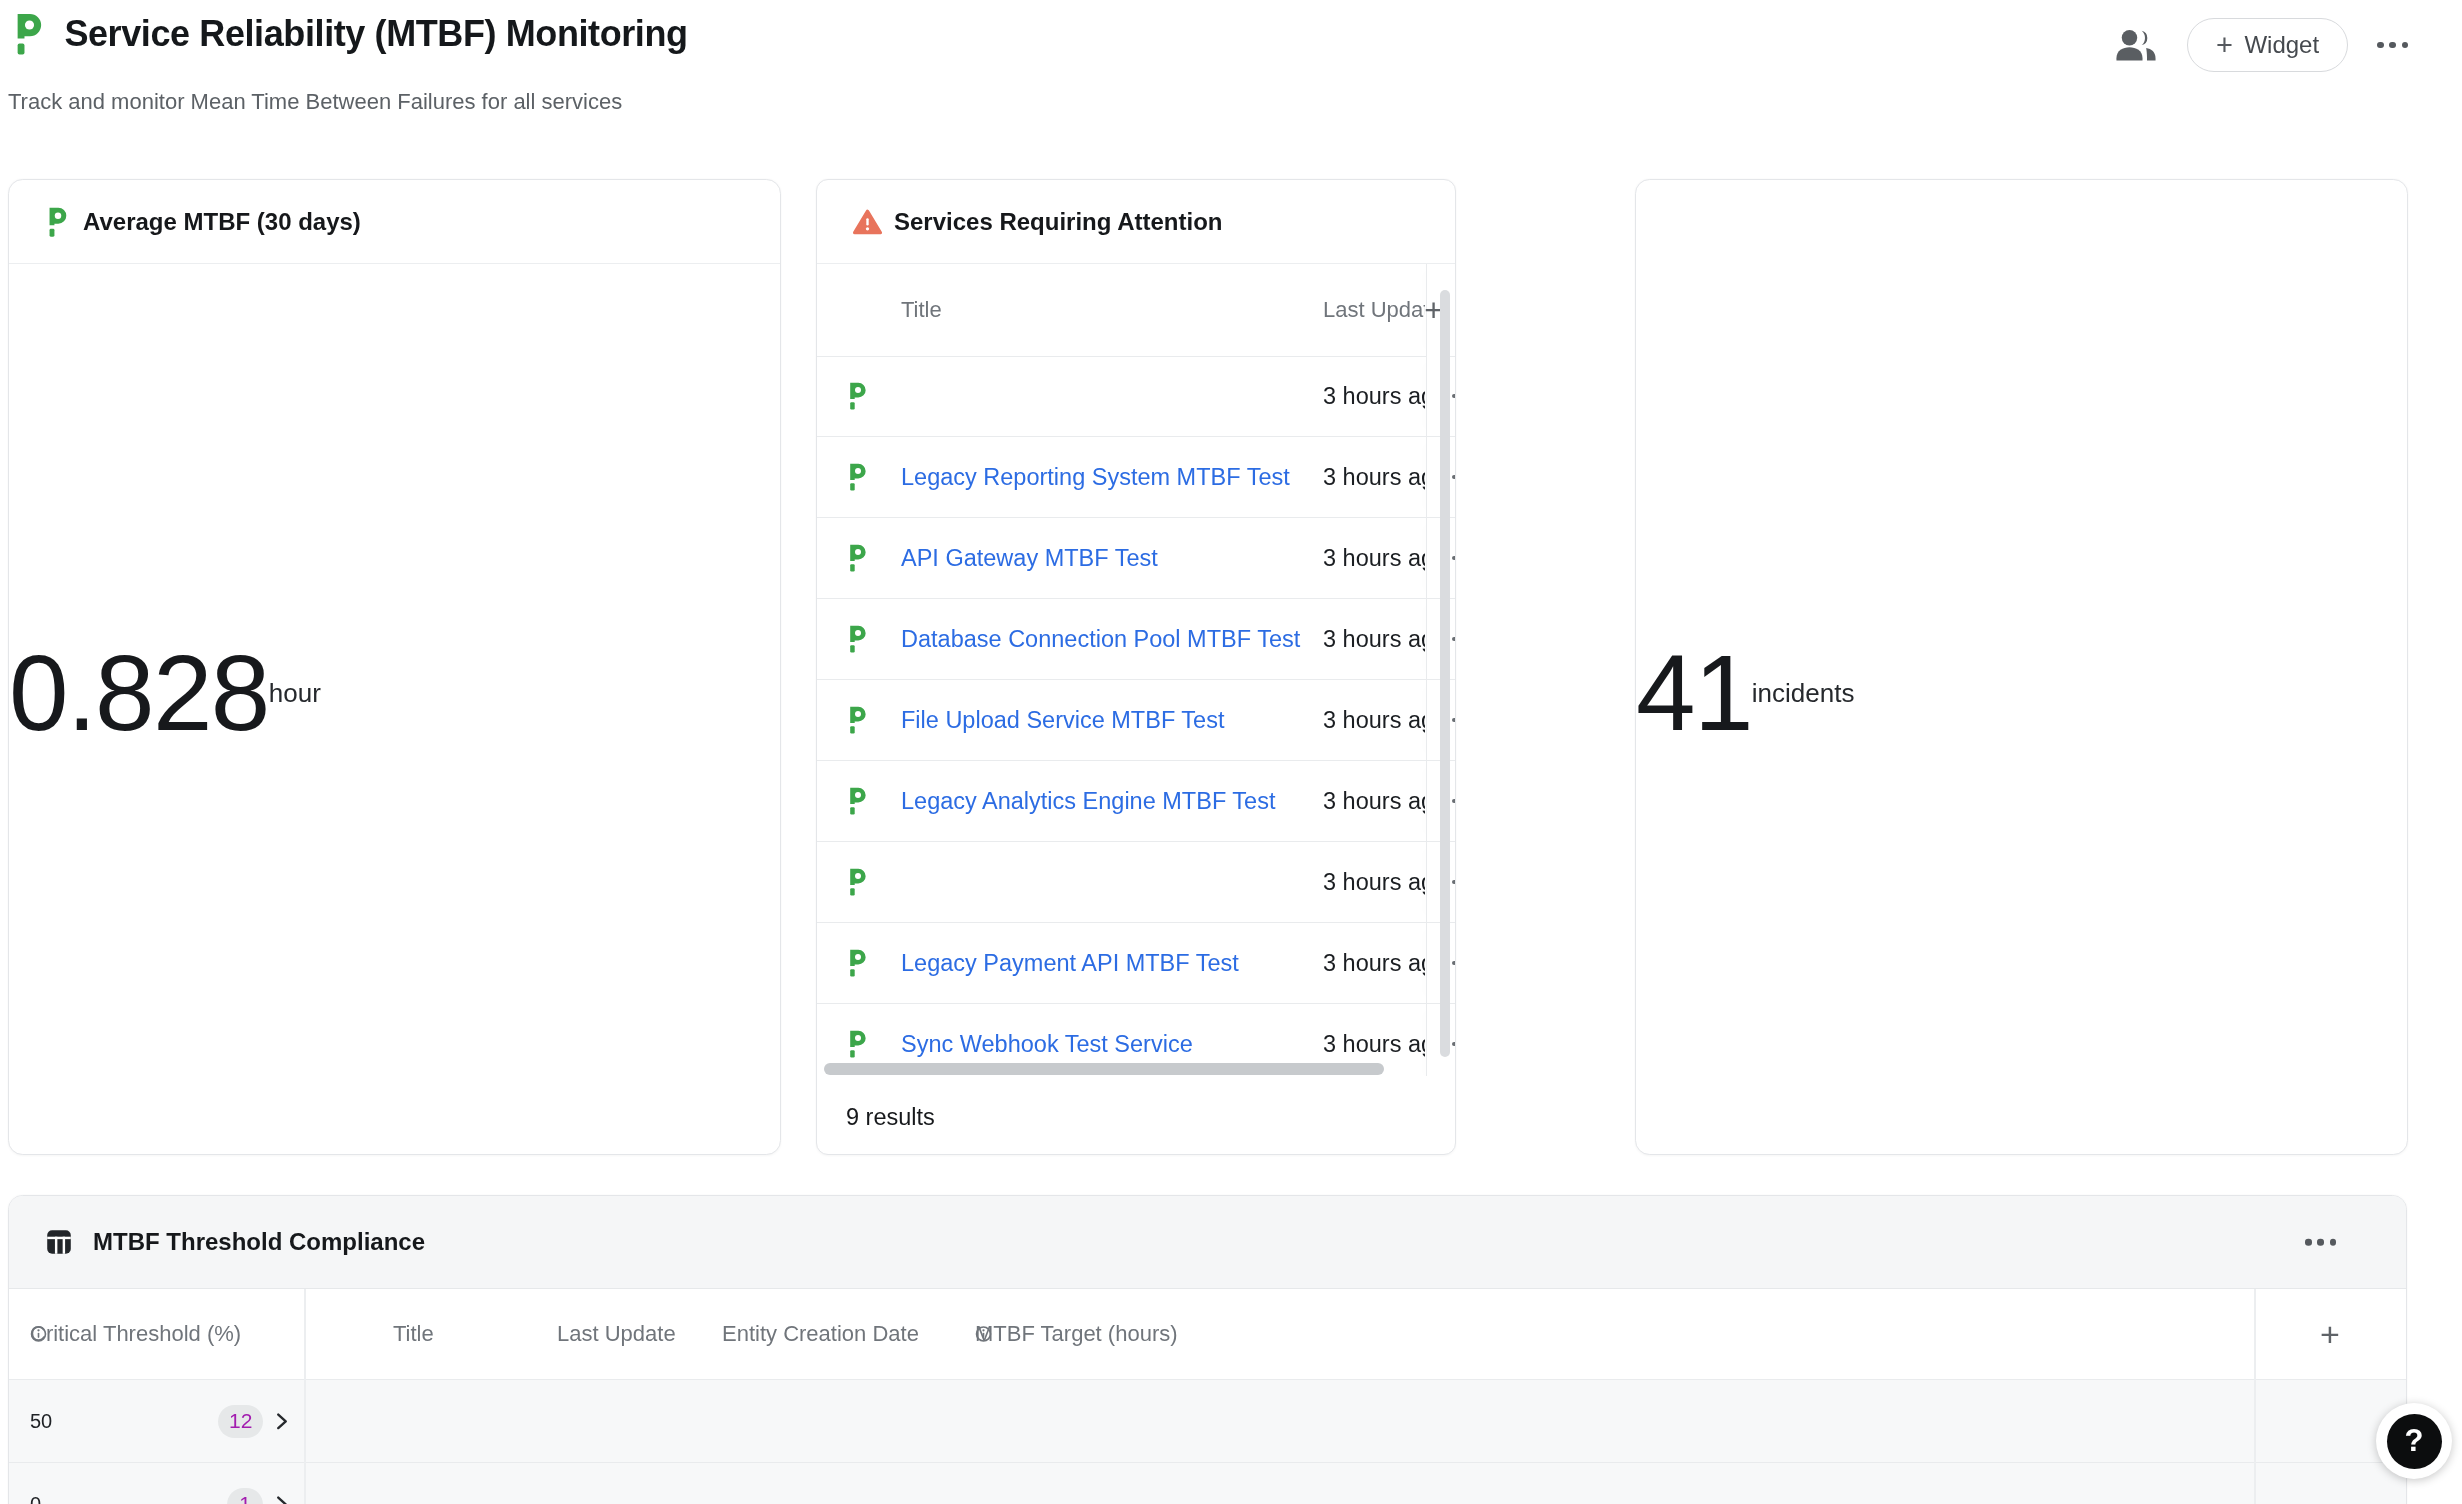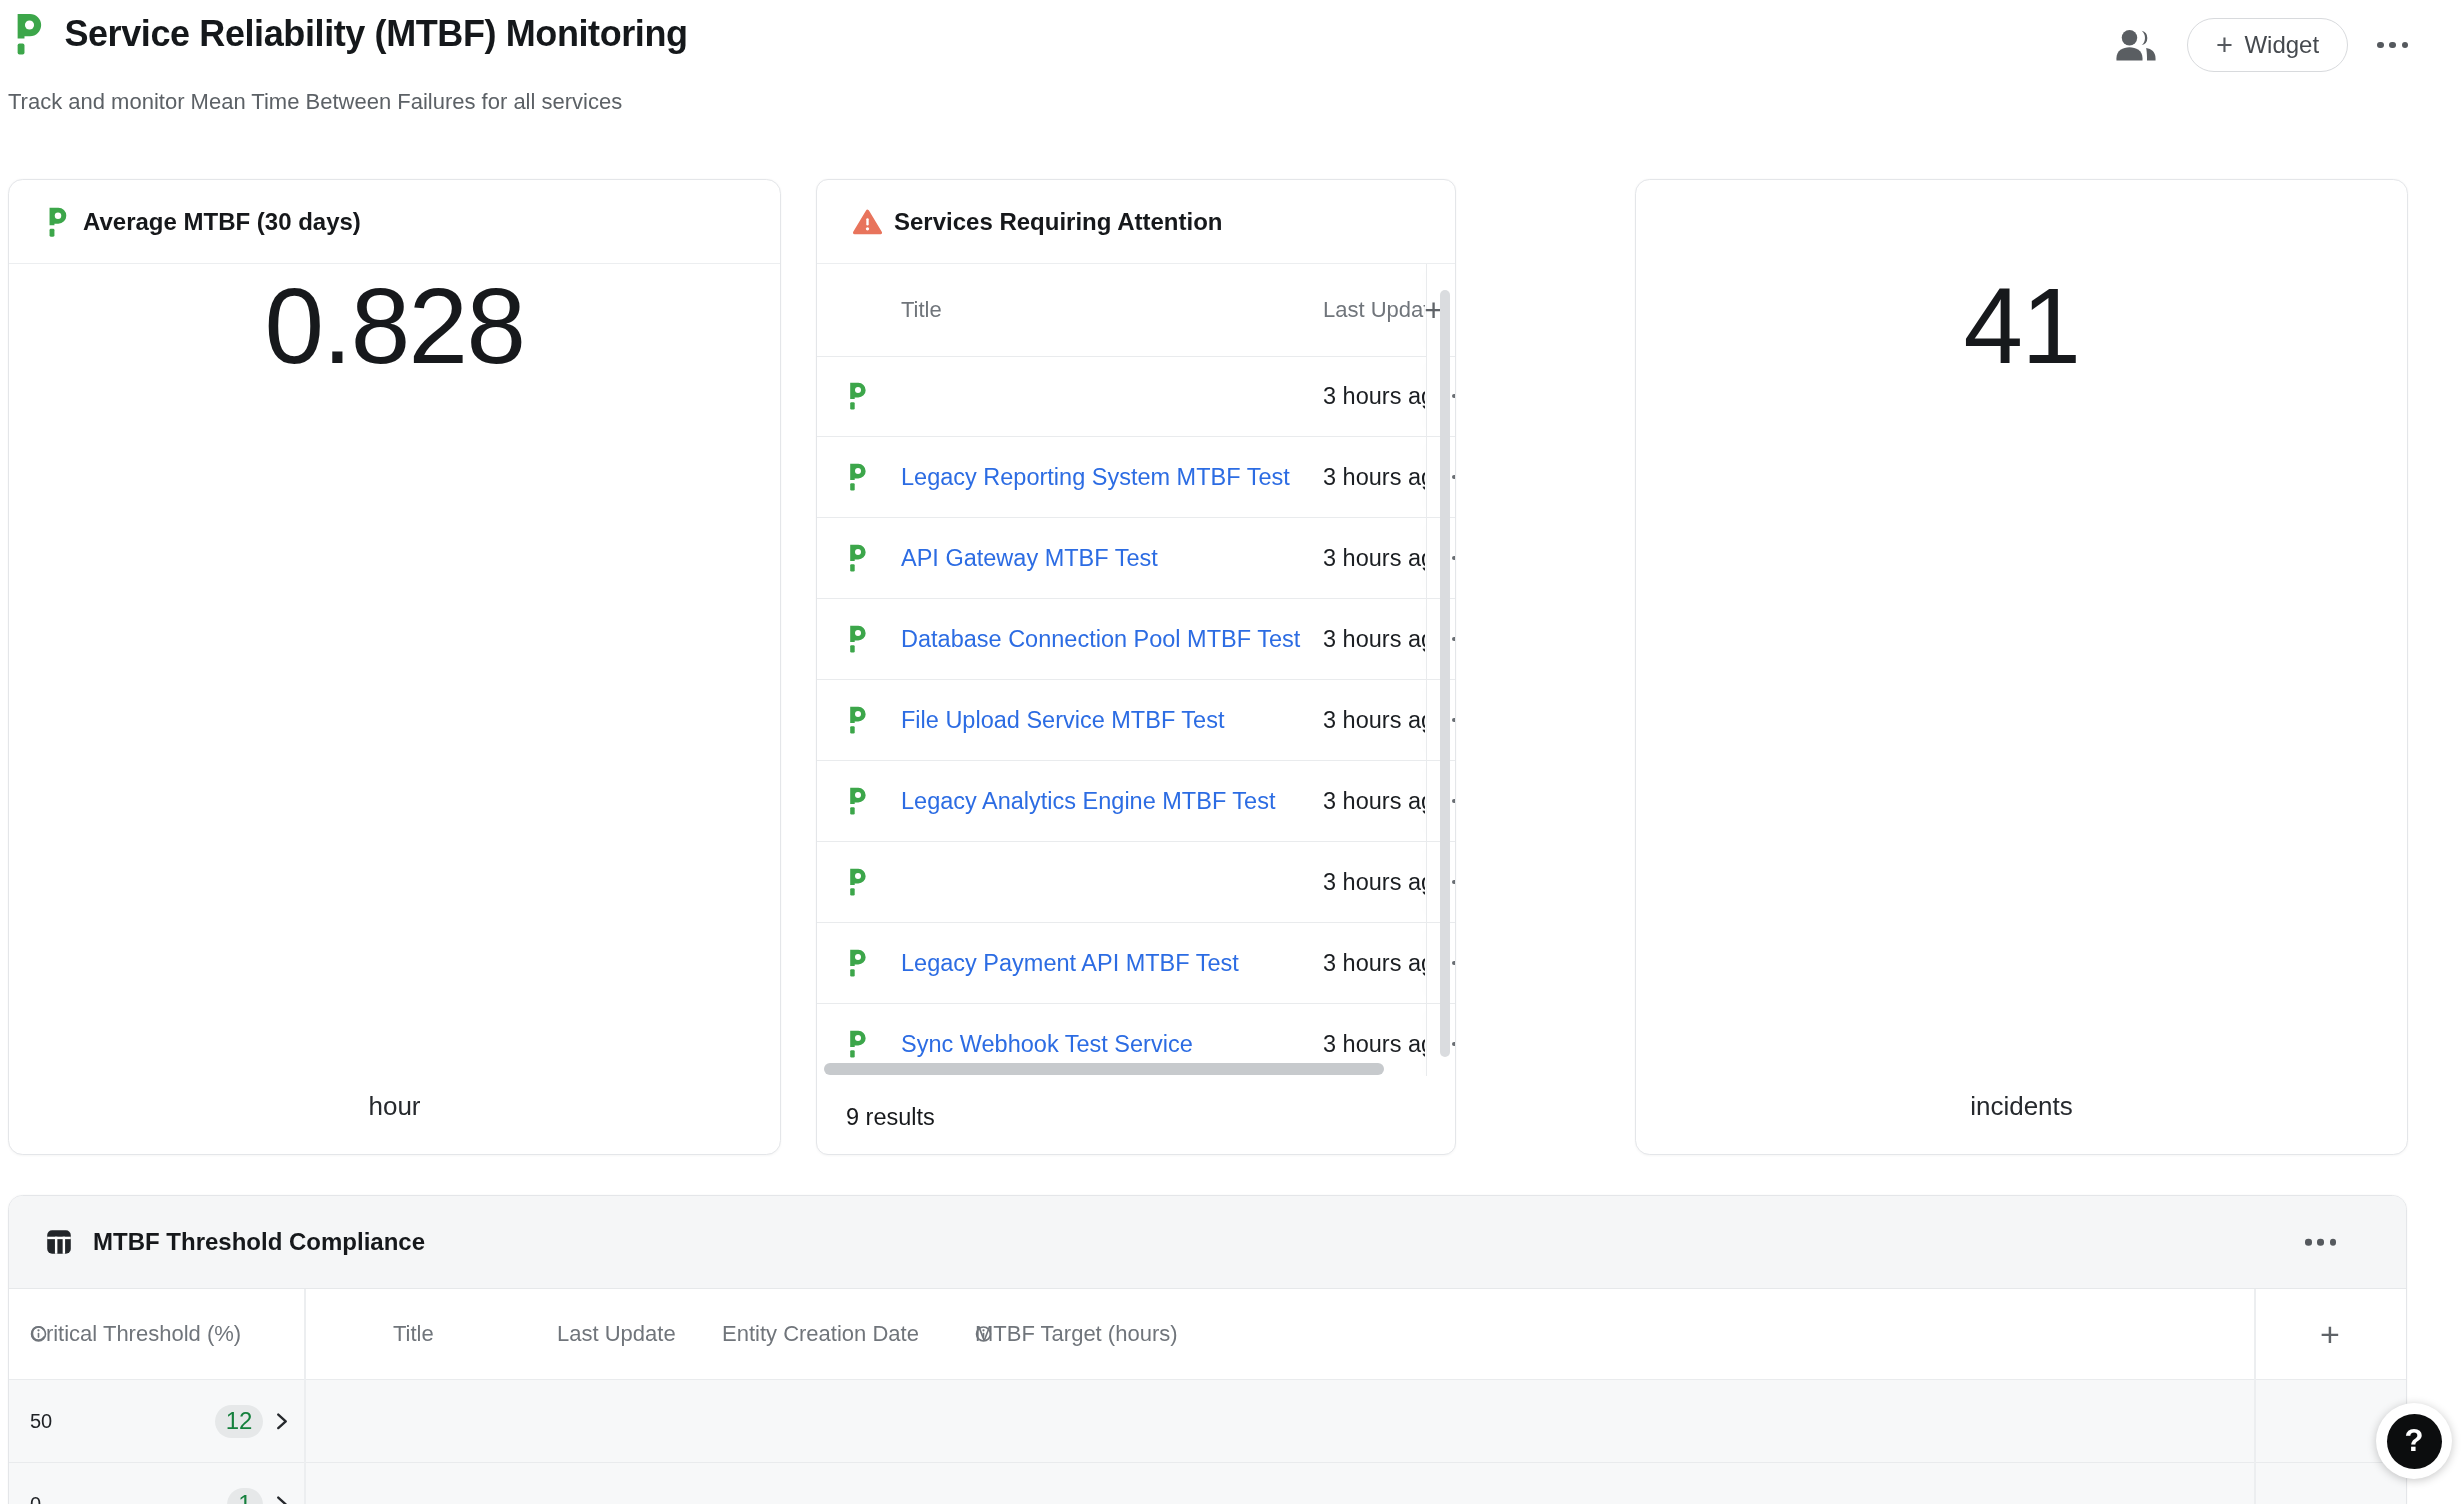--- a/index.html
+++ b/index.html
@@ -28,21 +28,21 @@
   .card-1 { left:8px;   width:773px; }
   .card-2 { left:816px; width:640px;border-radius:12px; }
   .card-3 { left:1635px; width:773px; }
   .card-head { height:84px; display:flex; align-items:center; gap:12px; padding-left:36px;
     border-bottom:1.6px solid #eceef0; }
   .card-head .ttl { font-size:24px; font-weight:700; color:#16181b; }
   .logo-sm { width:26px; height:30px; }
   .warn-ic { width:29px; height:26px; }
 
   .big-body { position:absolute; top:84px; bottom:0; left:0; right:0;
-    display:flex; flex-direction:column; align-items:center; justify-content:space-between; padding-bottom:32px; }
+    display:flex; flex-direction:row; align-items:center; justify-content:flex-start; padding-bottom:32px; }
   .big-num { font-size:107px; font-weight:400; letter-spacing:-1.6px; color:#17191c; }
   .big-unit { font-size:26px; color:#26292d; }
 
   
   .c2-thead { position:absolute; left:0; top:84px; height:93px; width:100%; border-bottom:1.6px solid var(--rowline); }
   .c2-thead .col-title { position:absolute; left:84px; top:0; height:100%; display:flex; align-items:center;
     font-size:22px; color:var(--graytext); }
   .c2-thead .col-update { position:absolute; left:506px; top:0; height:100%; width:102px; overflow:hidden;
     display:flex; align-items:center; font-size:22px; color:var(--graytext); white-space:nowrap; }
   .sticky-cell { position:absolute; left:609px; right:14.6px; top:0; height:100%; background:#fff;
@@ -79,21 +79,21 @@
   .vline.v1 { left:295px; }
   .vline.v2 { left:2245px; }
   .tbl-plus { position:absolute; left:2245px; right:0; top:0; height:100%;
     display:flex; align-items:center; justify-content:center; font-size:34px; color:#5f6368; cursor:pointer; }
   .grp-rows .grow { position:relative; height:83px; background:#f7f8f9; border-bottom:1.6px solid var(--rowline); }
   .grow .gval { position:absolute; left:21px; top:0; height:100%; display:flex; align-items:center;
     font-size:20px; color:#202327; }
   .grow .gright { position:absolute; left:0; width:295px; top:0; height:100%;
     display:flex; align-items:center; justify-content:flex-end; gap:13px; padding-right:16px; }
   .badge { min-width:36px; height:33px; padding:0 10.6px; background:#e6e8e9; border-radius:17px;
-    display:flex; align-items:center; justify-content:center; font-size:24px; color:#15803d; }
+    display:flex; align-items:center; justify-content:center; font-size:21px; color:#a21caf; }
   .chev-ic { width:12px; height:18.7px; cursor:pointer; }
 
   
   .help-fab { position:absolute; left:2376px; top:1403px; width:76px; height:76px; border-radius:50%;
     background:#fff; box-shadow:0 1.6px 9.7px rgba(0,0,0,.22); display:flex; align-items:center; justify-content:center; cursor:pointer; }
   .help-fab .inner { width:55px; height:55px; border-radius:50%; background:#0c0d0e; color:#fff;
     display:flex; align-items:center; justify-content:center; font-size:31px; font-weight:700; }
 </style>
 </head>
 <body>

